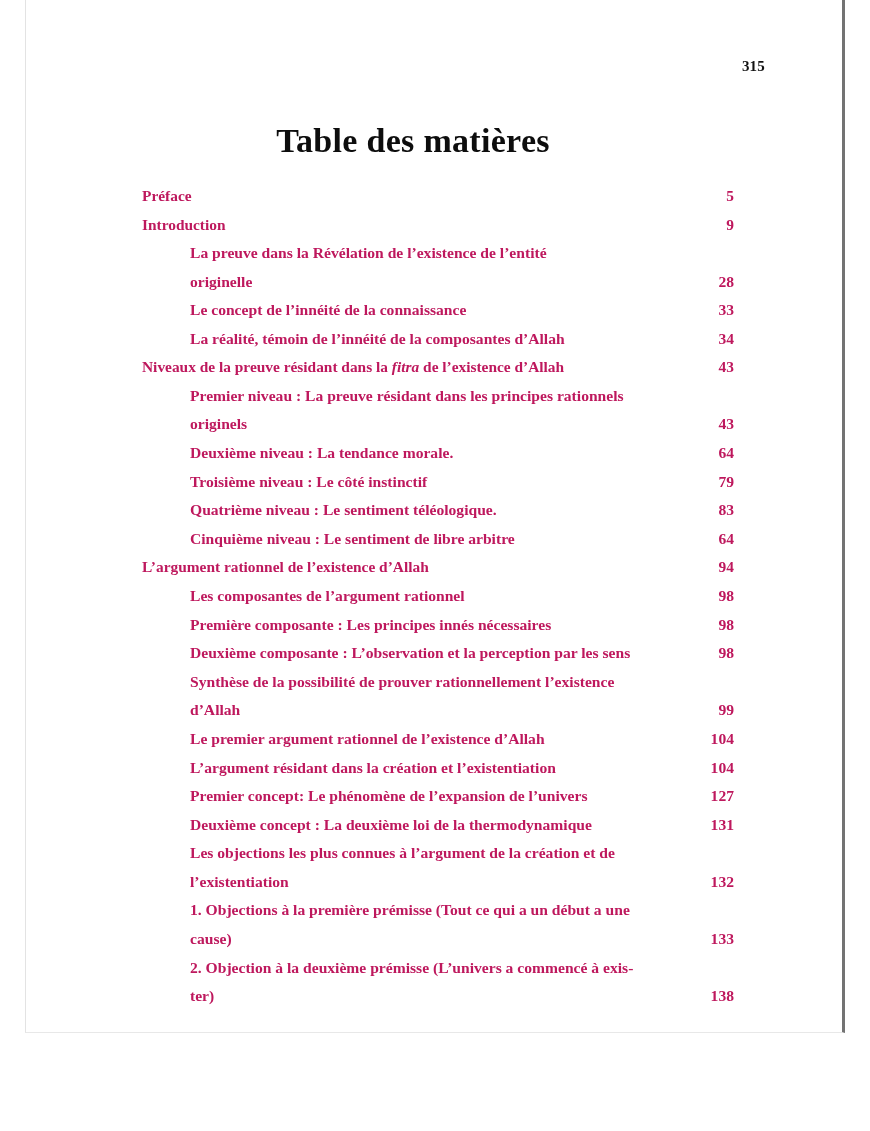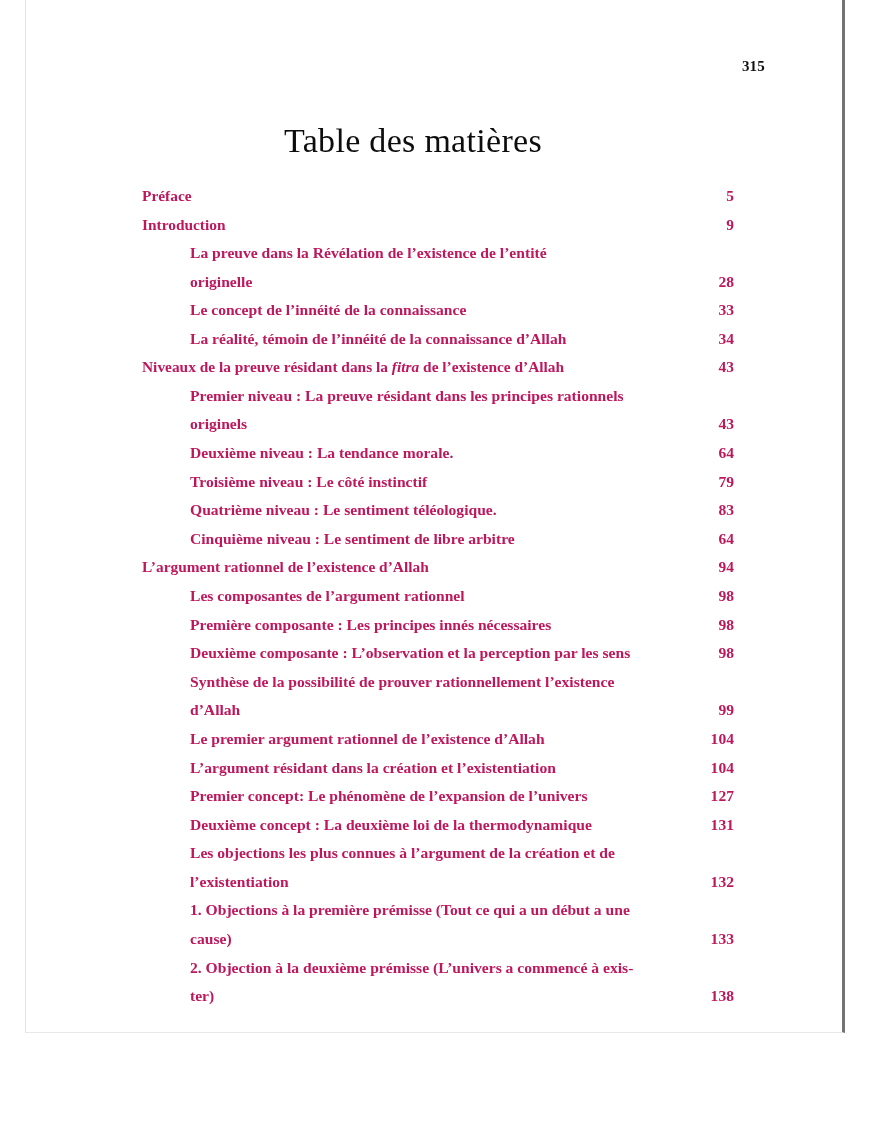--- a/index.html
+++ b/index.html
@@ -38,21 +38,21 @@
     letter-spacing: 0.2px;
   }
 
   #toc-title {
     position: absolute;
     left: 0;
     right: 0;
     top: 99px;
     text-align: center;
     font-size: 34px;
-    font-weight: normal;
+    font-weight: bold;
     color: #0d0d0d;
     letter-spacing: 0.3px;
     padding-right: 42px;
   }
 
   #toc-list {
     position: absolute;
     left: 116px;
     top: 182px;
     width: 592px;
@@ -161,21 +161,21 @@
       </div>
       <div class="toc-entry lvl2">
         <div class="row">
           <span class="label">Le concept de l’innéité de la connaissance</span>
           <span class="leader"></span>
           <span class="pageno">33</span>
         </div>
       </div>
       <div class="toc-entry lvl2">
         <div class="row">
-          <span class="label">La réalité, témoin de l’innéité de la connaissance d’Allah </span>
+          <span class="label">La réalité, témoin de l’innéité de la composantes d’Allah </span>
           <span class="leader"></span>
           <span class="pageno">34</span>
         </div>
       </div>
       <div class="toc-entry lvl1">
         <div class="row">
           <span class="label"><span>Niveaux de la preuve résidant dans la </span><span class="ital">fitra</span><span> de l’existence d’Allah </span></span>
           <span class="leader"></span>
           <span class="pageno">43</span>
         </div>

